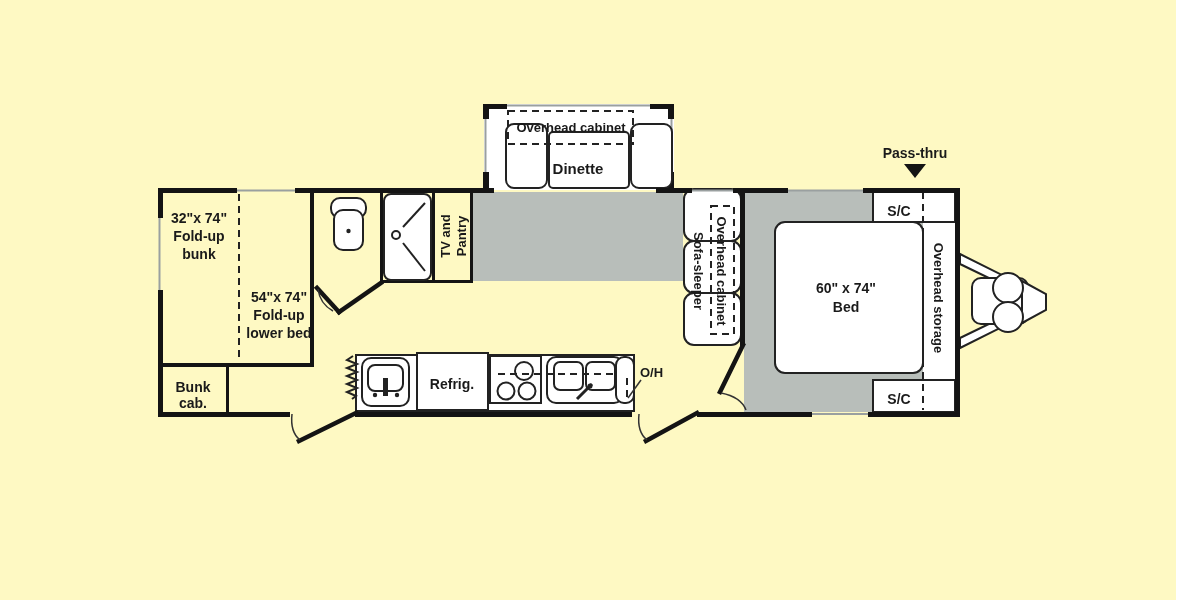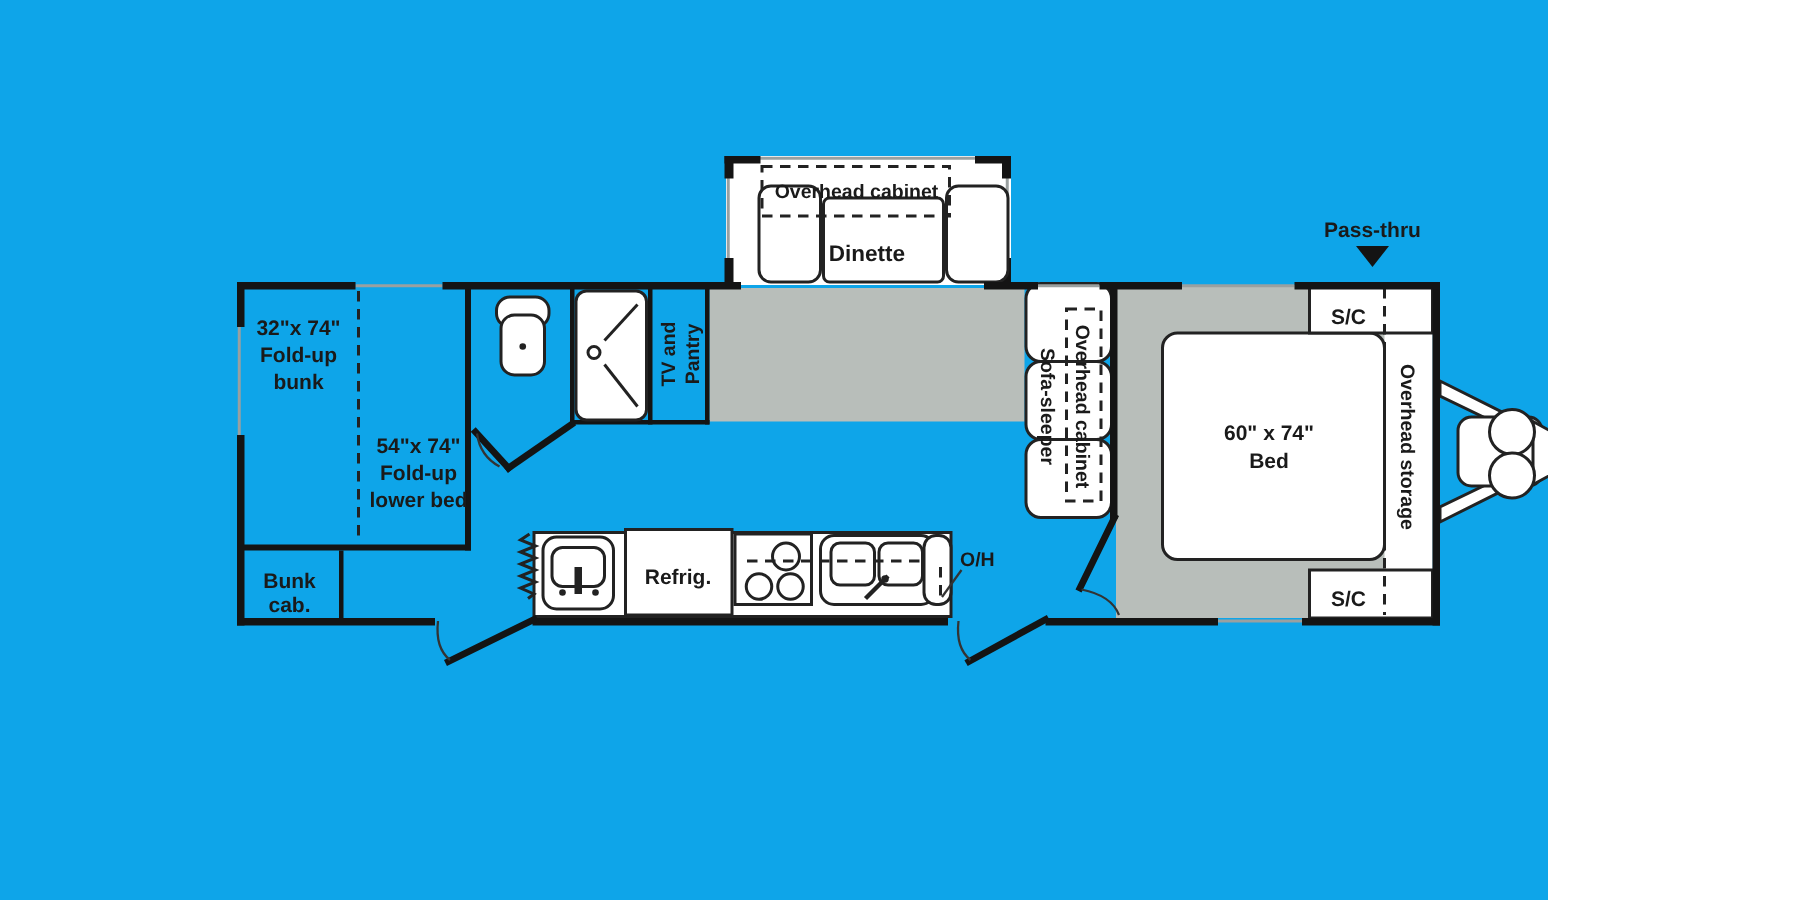--- a/index.html
+++ b/index.html
@@ -1,16 +1,16 @@
 <!DOCTYPE html>
 <html><head>
 <meta charset="utf-8">
 <style>
   html,body{margin:0;padding:0;background:#ffffff;}
-  .canvas{position:relative;width:1032px;height:600px;background:#0ea5e9;overflow:hidden;
+  .canvas{position:relative;width:1176px;height:600px;background:#fef9c3;overflow:hidden;
           font-family:"Liberation Sans", sans-serif;}
   svg{position:absolute;left:0;top:0;}
   text{fill:#1a1a1a;font-family:"Liberation Sans", sans-serif;font-weight:600;}
   .lbl{font-size:14px;}
   .lbl-sm{font-size:13px;}
   .lbl-lg{font-size:15px;}
   .lbl-bold{font-size:14px;font-weight:700;}
   .wall{fill:#141414;}
   .win{stroke:#9aa0a0;stroke-width:2;}
   .furn{fill:#ffffff;stroke:#222222;stroke-width:2;}

